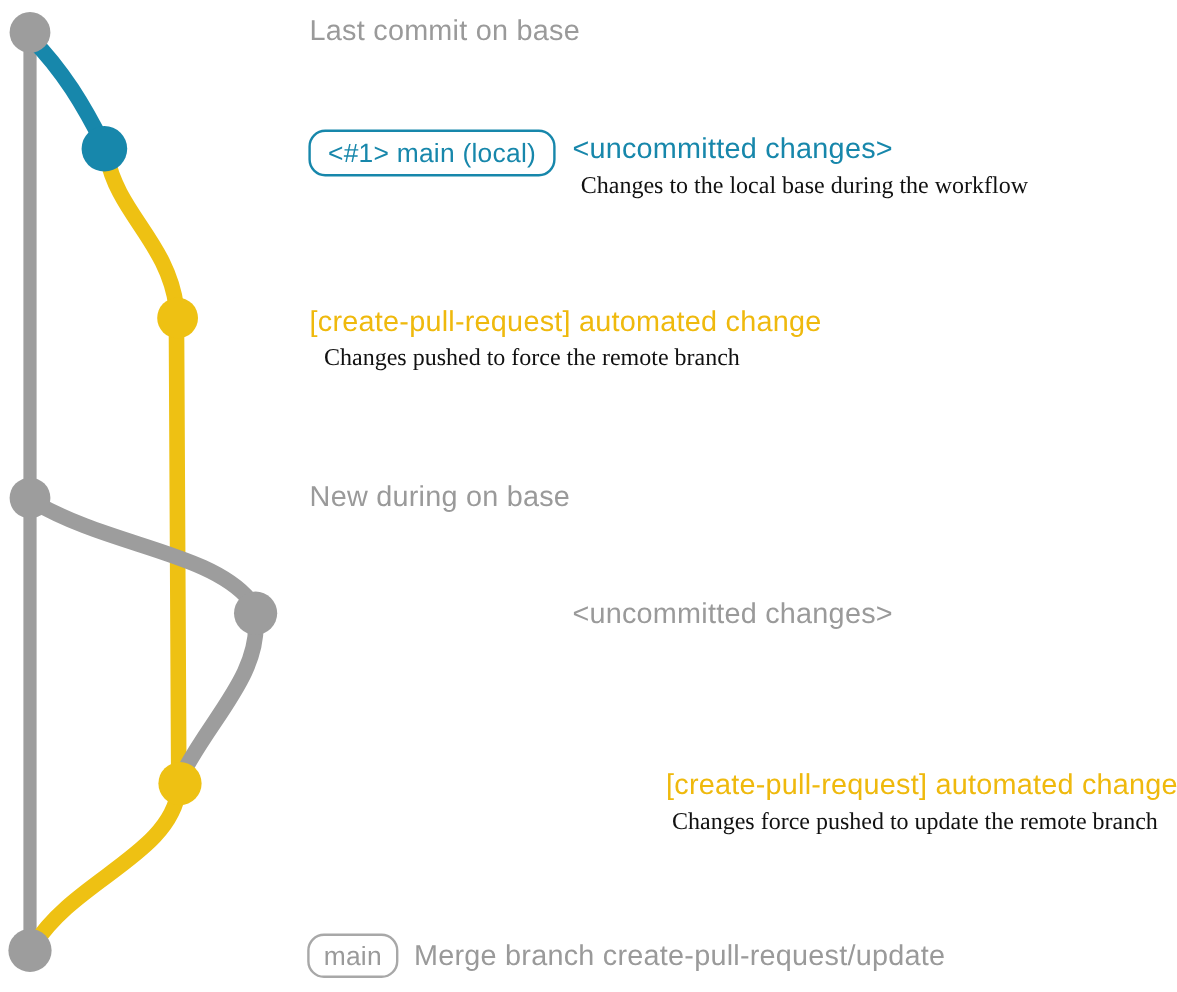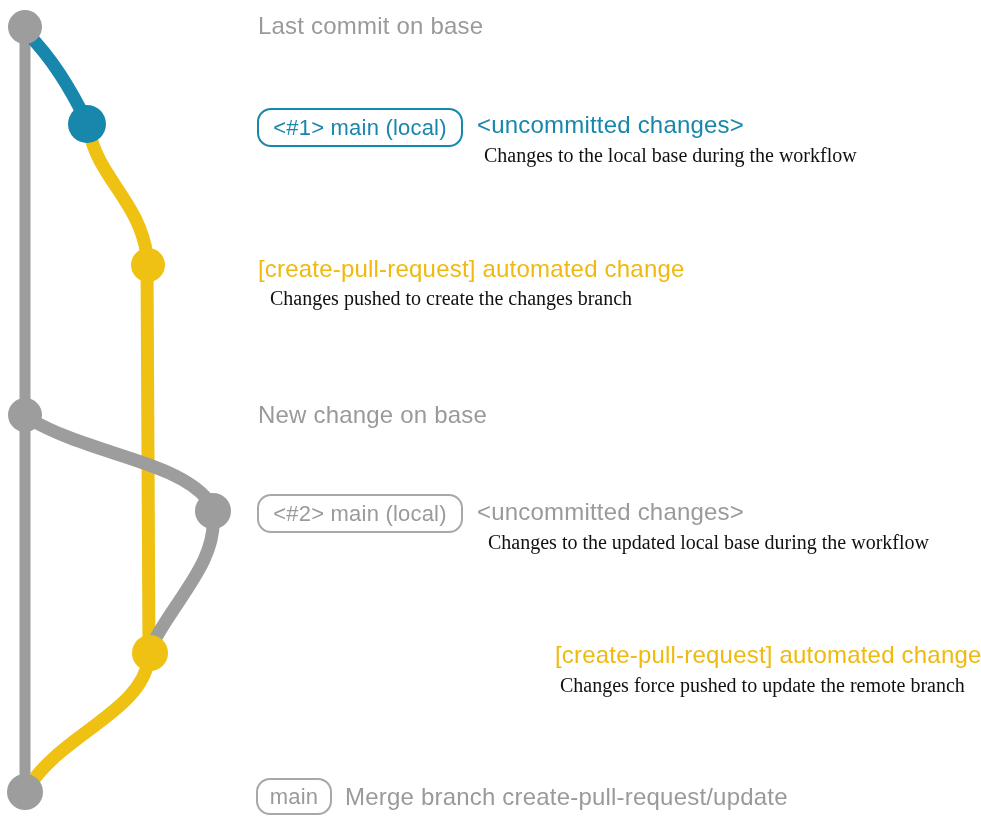--- a/index.html
+++ b/index.html
@@ -86,29 +86,25 @@
 
   <div class="lbl sans24 c-gray" style="left:258px; top:13px;">Last commit on base</div>
 
   <div class="pill pill-teal" style="left:257px; top:108px; width:206px; height:39px;">
     <span>&lt;#1&gt; main (local)</span>
   </div>
   <div class="lbl sans24 c-teal" style="left:477px; top:112px;">&lt;uncommitted changes&gt;</div>
   <div class="lbl serif20" style="left:484px; top:145px;">Changes to the local base during the workflow</div>
 
   <div class="lbl sans24 c-yellow" style="left:258px; top:256px;">[create-pull-request] automated change</div>
-  <div class="lbl serif20" style="left:270px; top:288px;">Changes pushed to create the changes branch</div>
+  <div class="lbl serif20" style="left:270px; top:288px;">Changes pushed to force the remote branch</div>
 
-  <div class="lbl sans24 c-gray" style="left:258px; top:402px;">New change on base</div>
+  <div class="lbl sans24 c-gray" style="left:258px; top:402px;">New during on base</div>
 
-  <div class="pill pill-gray" style="left:257px; top:494px; width:206px; height:39px;">
-    <span>&lt;#2&gt; main (local)</span>
-  </div>
   <div class="lbl sans24 c-gray" style="left:477px; top:499px;">&lt;uncommitted changes&gt;</div>
-  <div class="lbl serif20" style="left:488px; top:532px;">Changes to the updated local base during the workflow</div>
 
   <div class="lbl sans24 c-yellow" style="left:555px; top:642px;">[create-pull-request] automated change</div>
   <div class="lbl serif20" style="left:560px; top:675px;">Changes force pushed to update the remote branch</div>
 
   <div class="pill pill-gray" style="left:256px; top:778px; width:76px; height:37px;">
     <span>main</span>
   </div>
   <div class="lbl sans24 c-gray" style="left:345px; top:784px;">Merge branch create-pull-request/update</div>
 
 </div>

